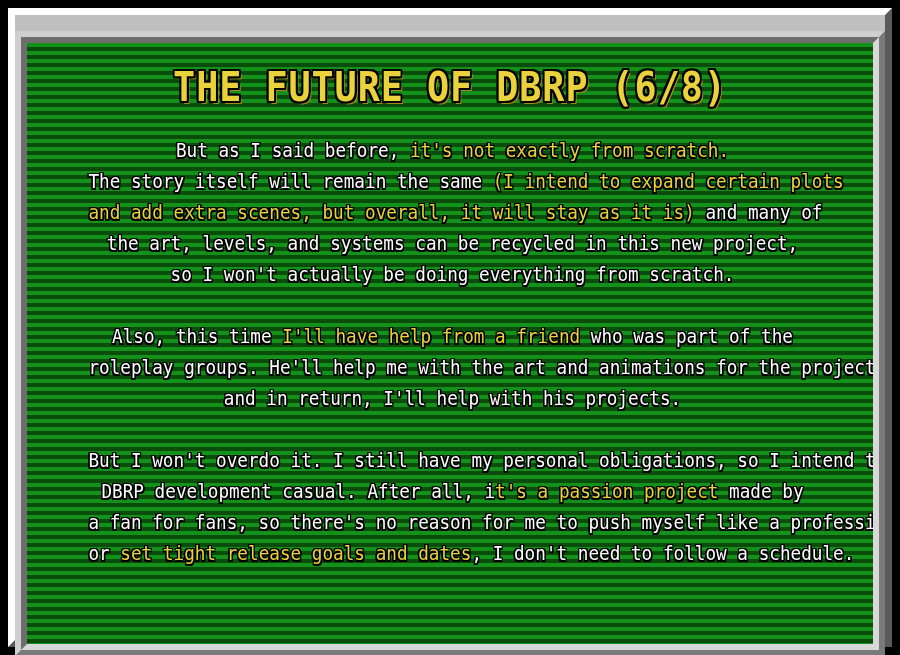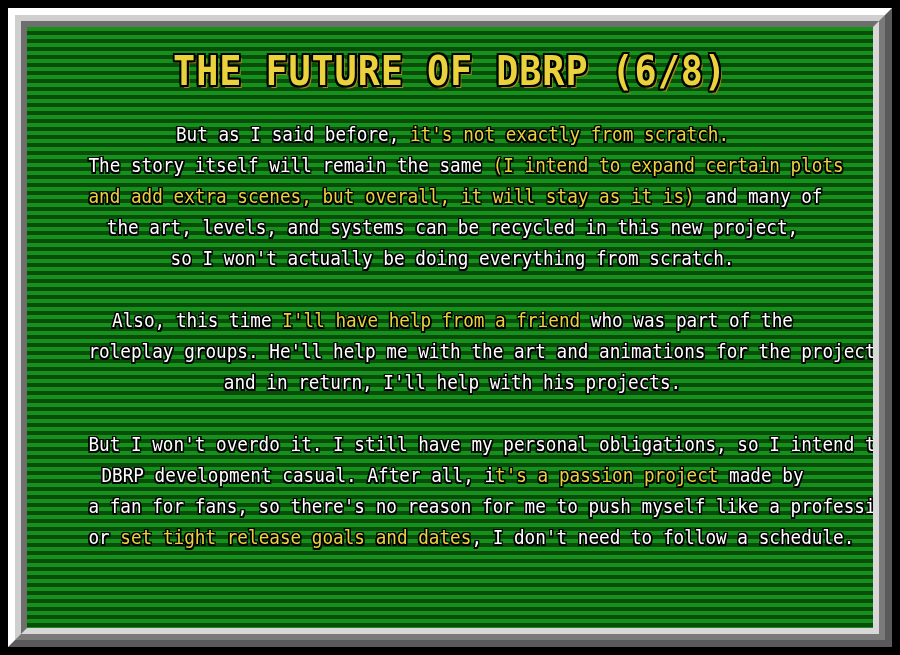--- a/index.html
+++ b/index.html
@@ -41,20 +41,21 @@
 
   .bevel-mid {
     box-sizing: border-box;
     width: 100%;
     height: 100%;
     background: #9a9a9a;
     border-top: 6px solid #cfcfcf;
     border-left: 6px solid #cfcfcf;
     border-right: 6px solid #7a7a7a;
     border-bottom: 6px solid #7a7a7a;
+    margin-top: 16px;
   }
 
   .bevel-inner {
     box-sizing: border-box;
     width: 100%;
     height: 100%;
     border-top: 6px solid #6e6e6e;
     border-left: 6px solid #6e6e6e;
     border-right: 6px solid #d8d8d8;
     border-bottom: 6px solid #d8d8d8;

